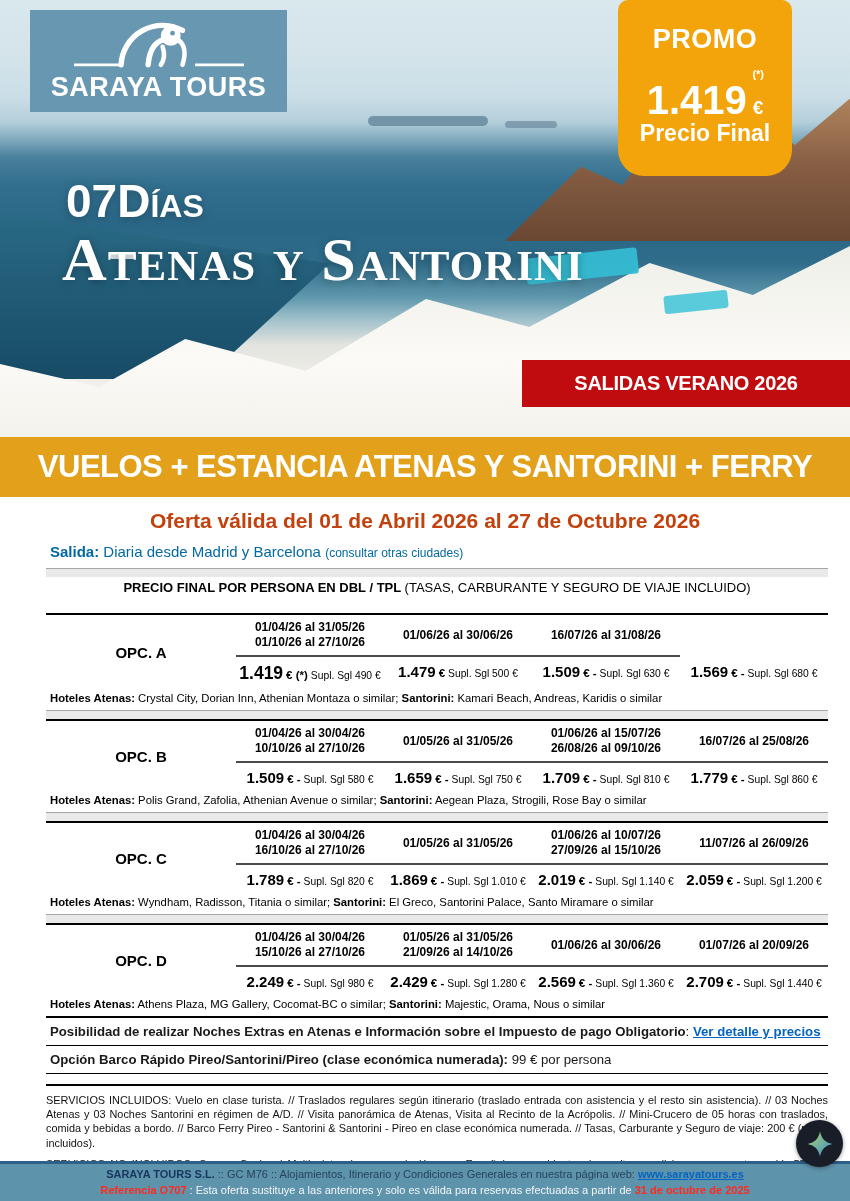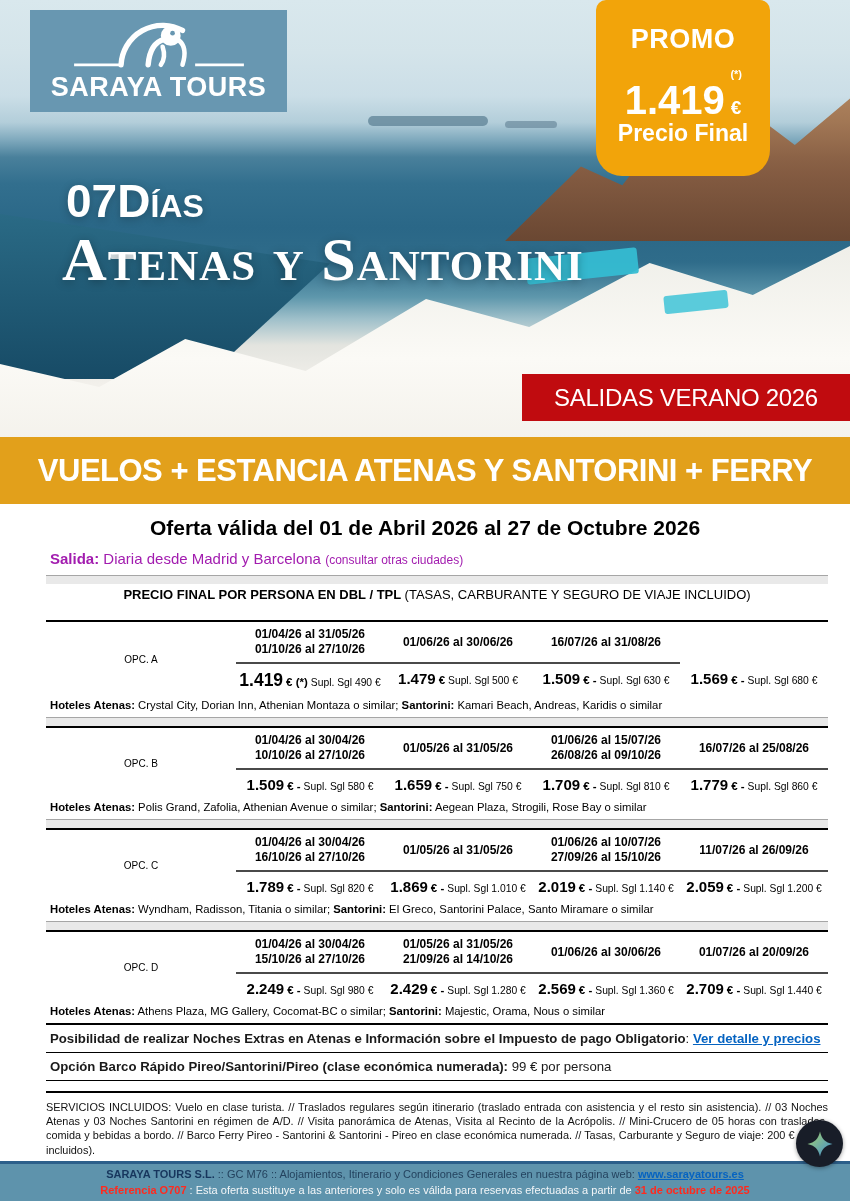--- a/index.html
+++ b/index.html
@@ -27,57 +27,57 @@
   .pool1{position:absolute;right:212px;bottom:158px;width:112px;height:26px;background:#35BCD2;
     transform:rotate(-6deg);border-radius:3px;opacity:.95}
   .pool2{position:absolute;right:122px;bottom:126px;width:64px;height:18px;background:#49C6D8;
     transform:rotate(-6deg);border-radius:3px;opacity:.9}
 
   .logo-box{position:absolute;top:10px;left:30px;width:257px;height:102px;background:#6897B1;
     z-index:6;display:flex;flex-direction:column;align-items:center;justify-content:flex-start;padding-top:6px}
   .logo-box svg{width:214px;height:56px;display:block}
   .logo-text{color:#fff;font-weight:700;font-size:27px;letter-spacing:.5px;line-height:1;margin-top:2px}
 
-  .promo{position:absolute;top:0;left:596px;width:174px;height:176px;background:#F2A40A;z-index:6;
+  .promo{position:absolute;top:0;left:618px;width:174px;height:176px;background:#F2A40A;z-index:6;
     border-radius:10px 10px 26px 26px;color:#fff;text-align:center;padding-top:24px}
   .promo-label{font-size:27px;font-weight:700;letter-spacing:.5px}
   .promo-ast{font-size:11px;font-weight:700;text-align:right;padding-right:28px;margin-top:14px;line-height:1}
   .promo-price{display:flex;align-items:baseline;justify-content:center;gap:6px;line-height:1;margin-top:0}
   .promo-amount{font-size:40px;font-weight:700}
   .promo-cur{font-size:19px;font-weight:700}
   .promo-final{font-size:23px;font-weight:700;}
 
   .hero-duration{position:absolute;top:178px;left:66px;z-index:5;color:#fff;
     font-variant:small-caps;font-weight:700;font-size:46px;line-height:1;
     text-shadow:0 2px 8px rgba(0,0,0,.25)}
   .hero-title{position:absolute;top:228px;left:62px;z-index:5;color:#fff;white-space:nowrap;
     font-family:"Liberation Serif",serif;font-variant:small-caps;font-weight:600;font-size:62px;
     line-height:1;letter-spacing:1px;text-shadow:0 2px 10px rgba(0,0,0,.3)}
-  .salidas-banner{position:absolute;top:374px;left:522px;right:0;height:47px;background:#C00B0F;z-index:5;
-    display:flex;align-items:center;justify-content:center;color:#fff;font-weight:400;font-size:24px;letter-spacing:-.3px}
-
-  
-  .ribbon{height:67px;background:#E2A01B;display:flex;align-items:center;justify-content:center;
+  .salidas-banner{position:absolute;top:360px;left:522px;right:0;height:47px;background:#C00B0F;z-index:5;
+    display:flex;align-items:center;justify-content:center;color:#fff;font-weight:700;font-size:20px;letter-spacing:-.3px}
+
+  
+  .ribbon{height:60px;background:#E2A01B;display:flex;align-items:center;justify-content:center;
     color:#fff;font-weight:700;font-size:31px;letter-spacing:-.5px;white-space:nowrap}
 
   
-  .offer-validity{margin-top:12px;text-align:center;font-size:21px;font-weight:700;color:#000000}
-  .salida-line{margin:10px 0 0 50px;font-size:15px;color:#a21caf}
+  .offer-validity{margin-top:12px;text-align:center;font-size:21px;font-weight:700;color:#c2410c}
+  .salida-line{margin:10px 0 0 50px;font-size:15px;color:#0369a1}
   .salida-label{font-weight:700}
   .salida-note{font-size:12px}
 
   
   .table-wrap{margin:8px 24px 0 46px;width:782px}
   .sep-band{height:9px;background:#E9E9E9;border-top:1px solid #A6A6A6}
   .tbl-title{padding:3px 0 18px;text-align:center;font-size:13px;color:#000}
   .tbl-title .t-bold{font-weight:700}
   .opt-block{border-top:2px solid #000}
   .opt-grid{display:grid;grid-template-columns:190px repeat(4,1fr)}
   .opt-label{grid-row:1/3;display:flex;align-items:center;justify-content:center;
-    font-weight:400;font-size:10px;color:#000}
+    font-weight:700;font-size:15px;color:#000}
   .date-cell{grid-row:1;display:flex;align-items:center;justify-content:center;text-align:center;
     font-weight:700;font-size:12px;line-height:1.25;padding:5px 2px;border-bottom:2px solid #4a4a4a;color:#000}
   .price-cell{grid-row:2;display:flex;align-items:baseline;justify-content:center;gap:3px;
     padding:6px 2px 5px;white-space:nowrap}
   .amt{font-weight:700;font-size:15px;color:#000}
   .amt.big{font-size:17.5px}
   .mid{font-weight:700;font-size:11.5px;color:#000}
   .supl{font-size:10.3px;color:#000}
   .hotels{font-size:11.3px;padding:3px 4px 6px;color:#000}
   .seg-b{font-weight:700}

